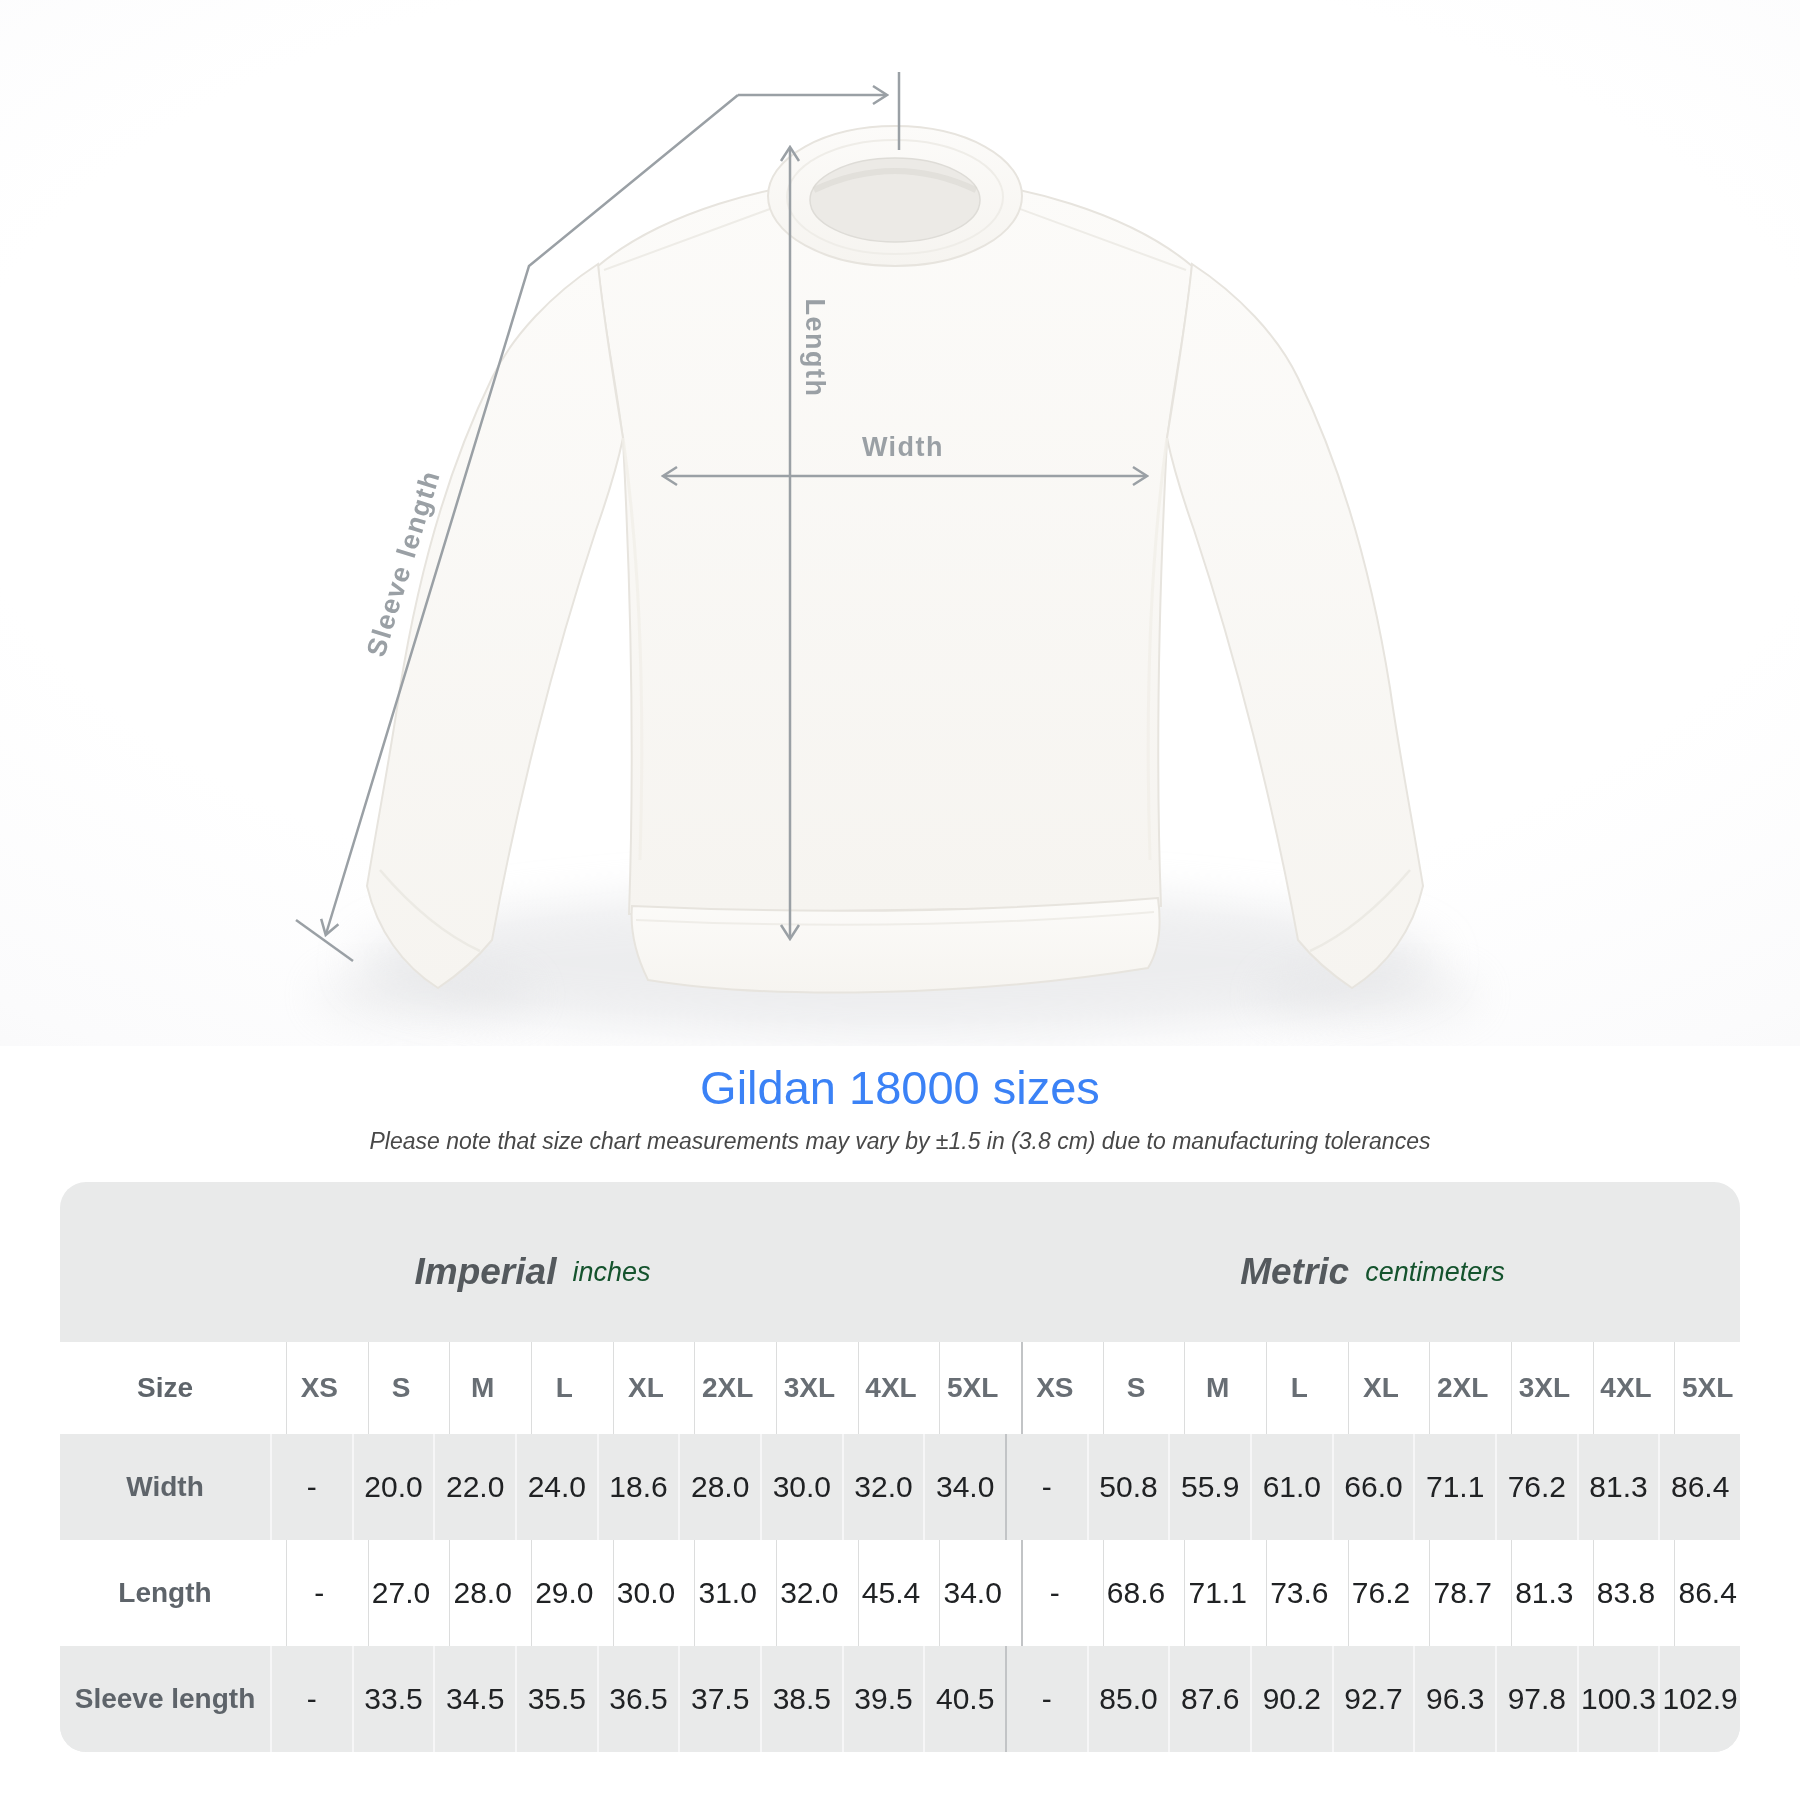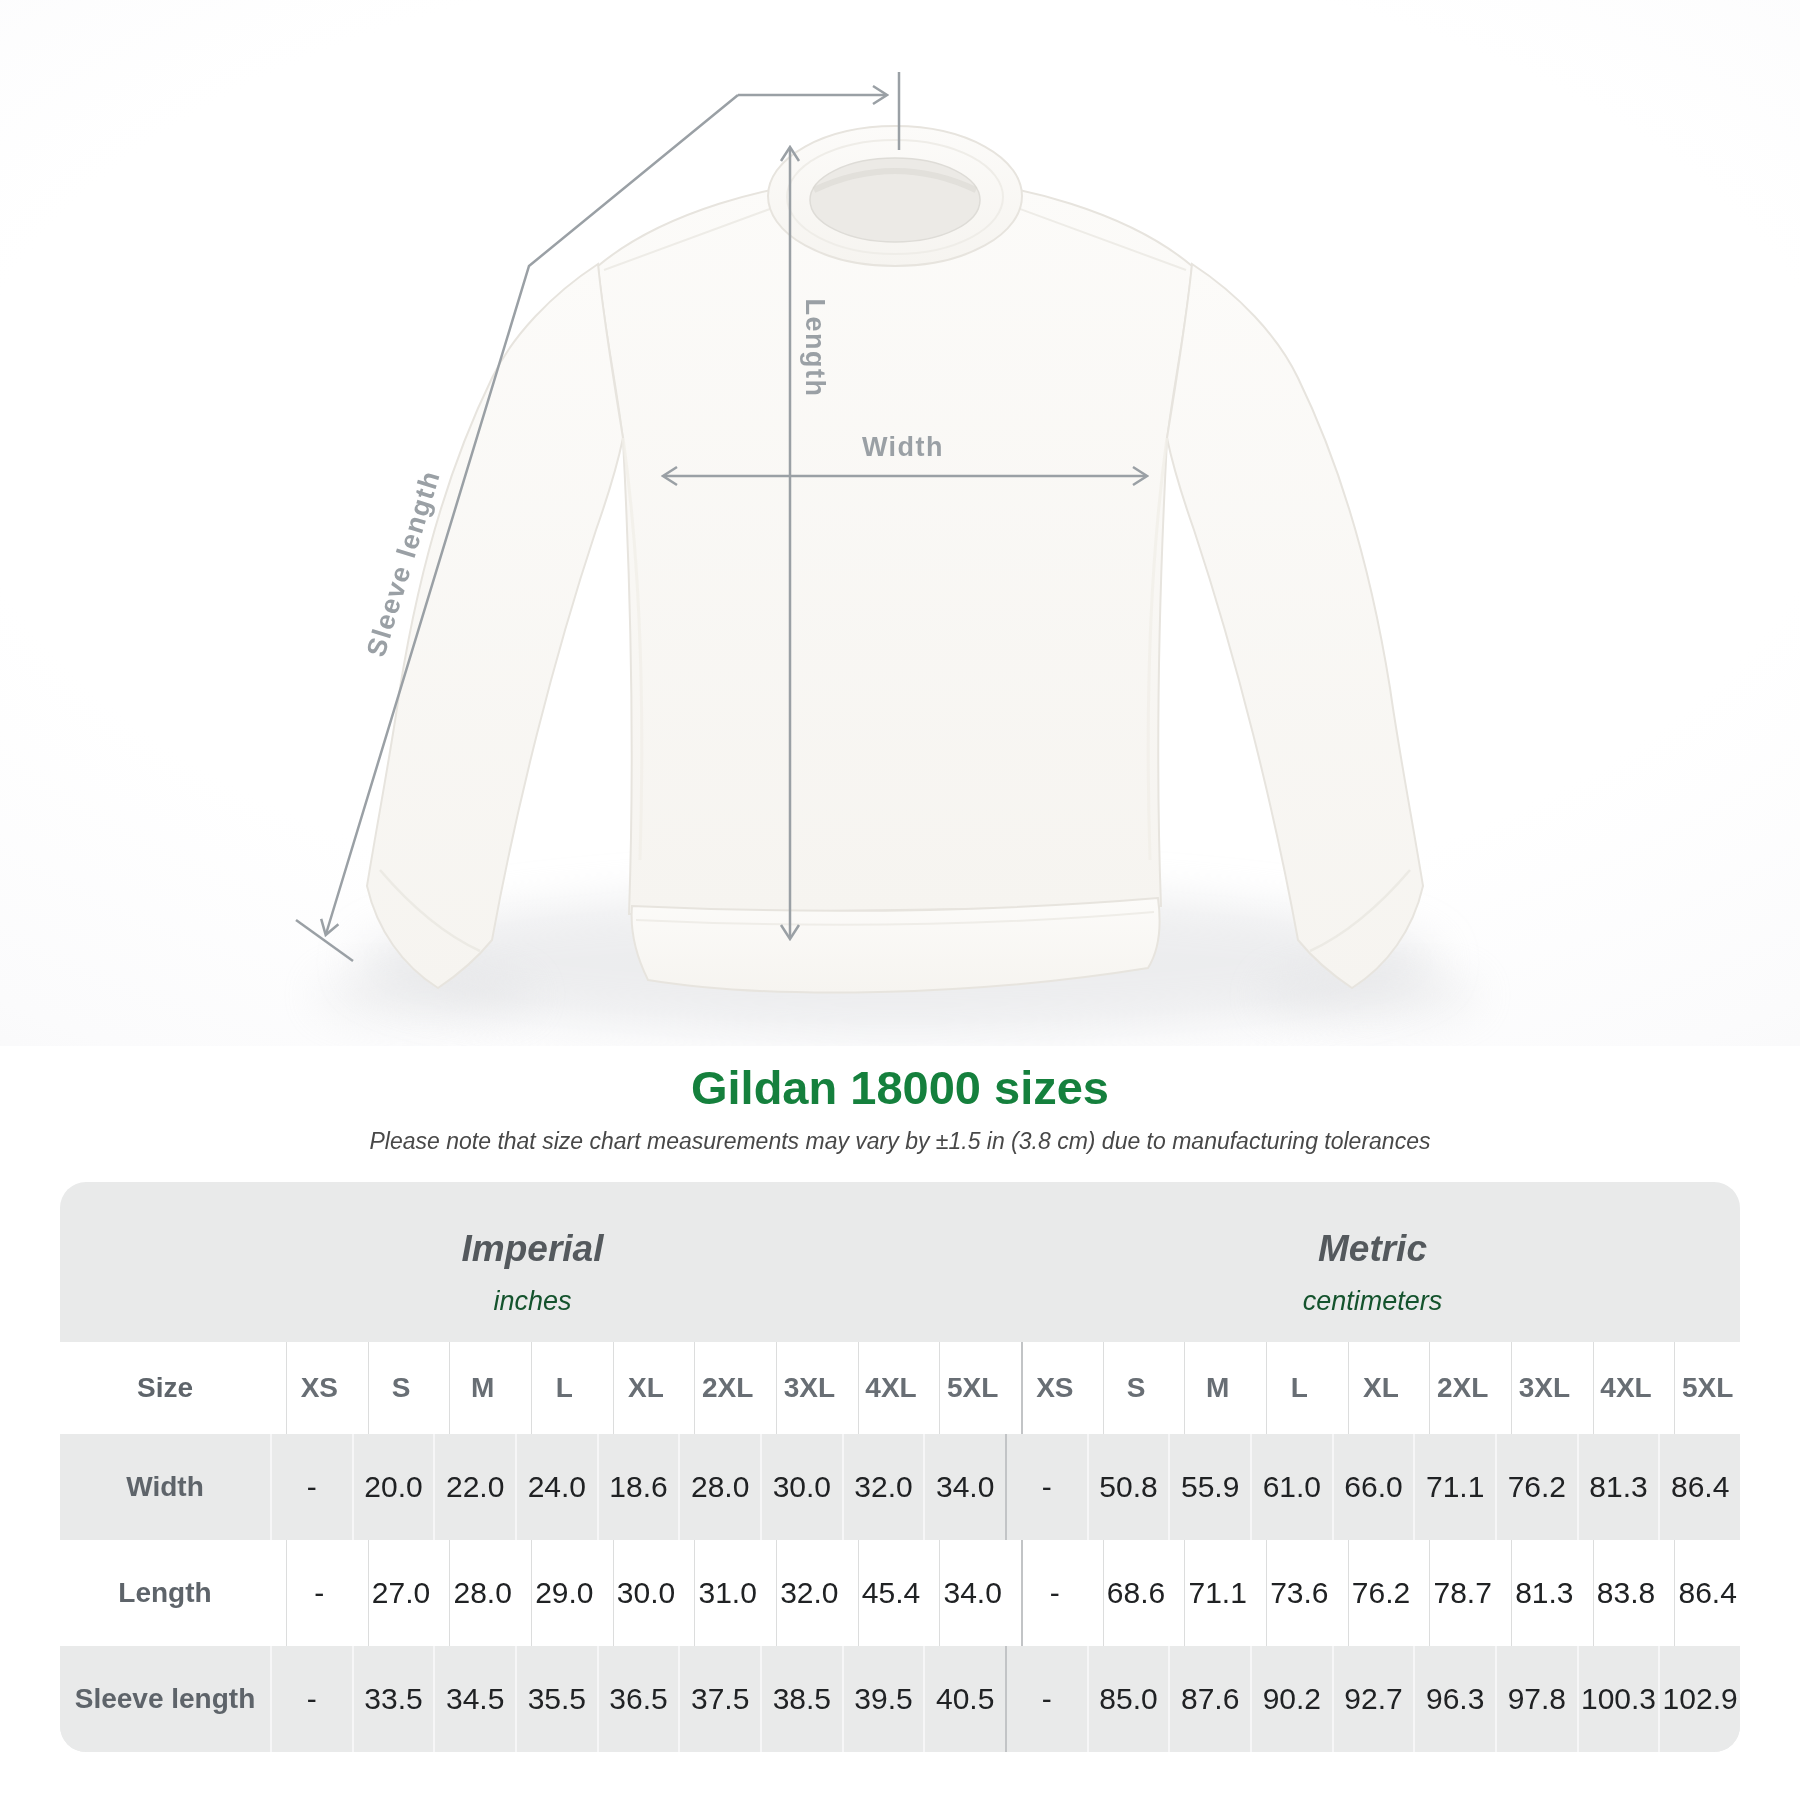--- a/index.html
+++ b/index.html
@@ -11,34 +11,34 @@
   
   .diagram {
     position:relative; width:1800px; height:1046px;
     background: radial-gradient(95% 85% at 50% 42%, #ffffff 55%, #fbfbfc 82%, #f6f6f7 100%);
   }
   .diagram svg { position:absolute; left:0; top:0; }
 
   
   .page-title {
     margin:14px 0 0; text-align:center;
-    font-size:47px; font-weight:700; color:#15803d;
+    font-size:47px; font-weight:400; color:#3b82f6;
   }
   .page-subtitle {
     margin:13px 0 0; text-align:center;
     font-size:23px; font-style:italic; color:#484848;
   }
 
   
   .stable {
     width:1680px; margin:27px auto 0;
     background:#e9eaea; border-radius:26px; overflow:hidden;
   }
   .group-row { display:grid; grid-template-columns:210px repeat(18,1fr); height:160px; }
-  .group { grid-row:1; display:flex; flex-direction:column; align-items:center; justify-content:center; gap:16px; padding-top:20px; }
+  .group { grid-row:1; display:flex; flex-direction:row; align-items:center; justify-content:center; gap:16px; padding-top:20px; }
   .group.imperial { grid-column:1 / 11; }
   .group.metric   { grid-column:11 / 20; }
   .gtitle { font-size:37px; font-weight:700; font-style:italic; color:#54595d; }
   .gsub   { font-size:27px; font-style:italic; color:#14532d; }
 
   .trow { display:grid; grid-template-columns:210px repeat(18,1fr); }
   .trow.hdr  { height:92px; }
   .trow.data { height:106px; }
   .trow.light { background:#ffffff;gap:16px; }
   .trow.shade { background:#e9eaea; }

